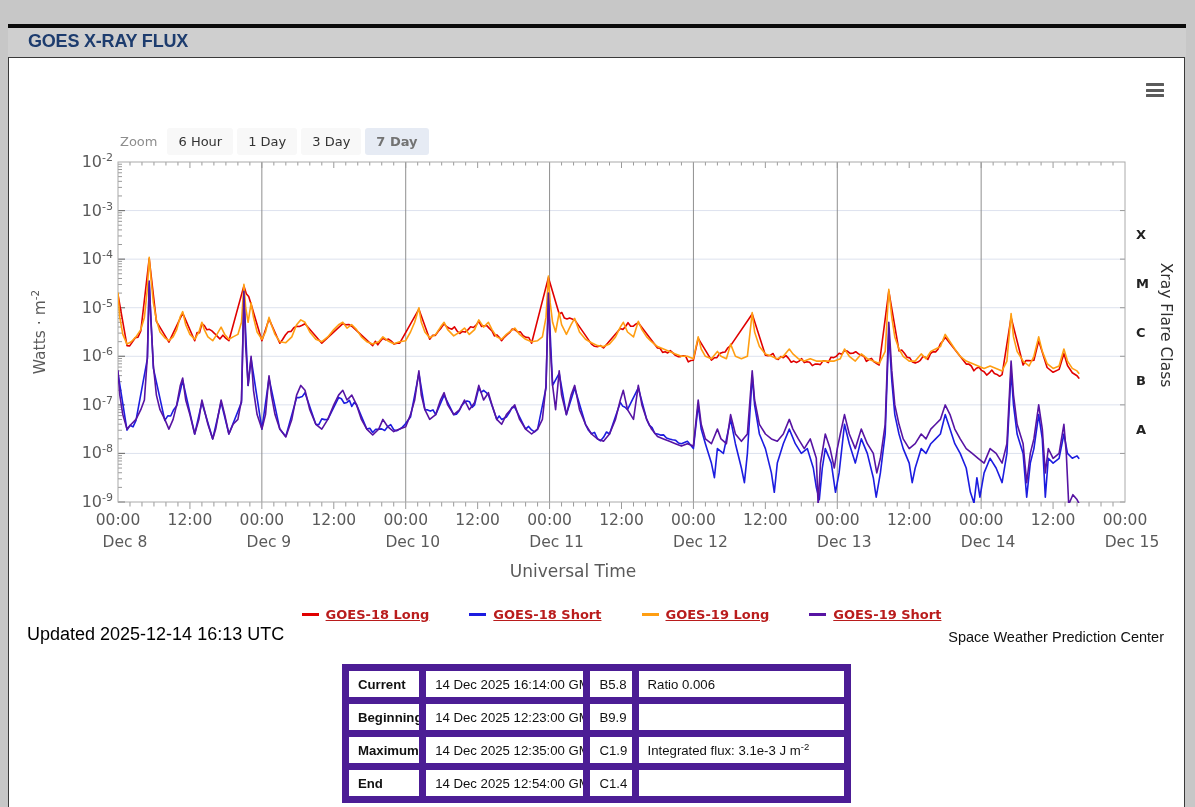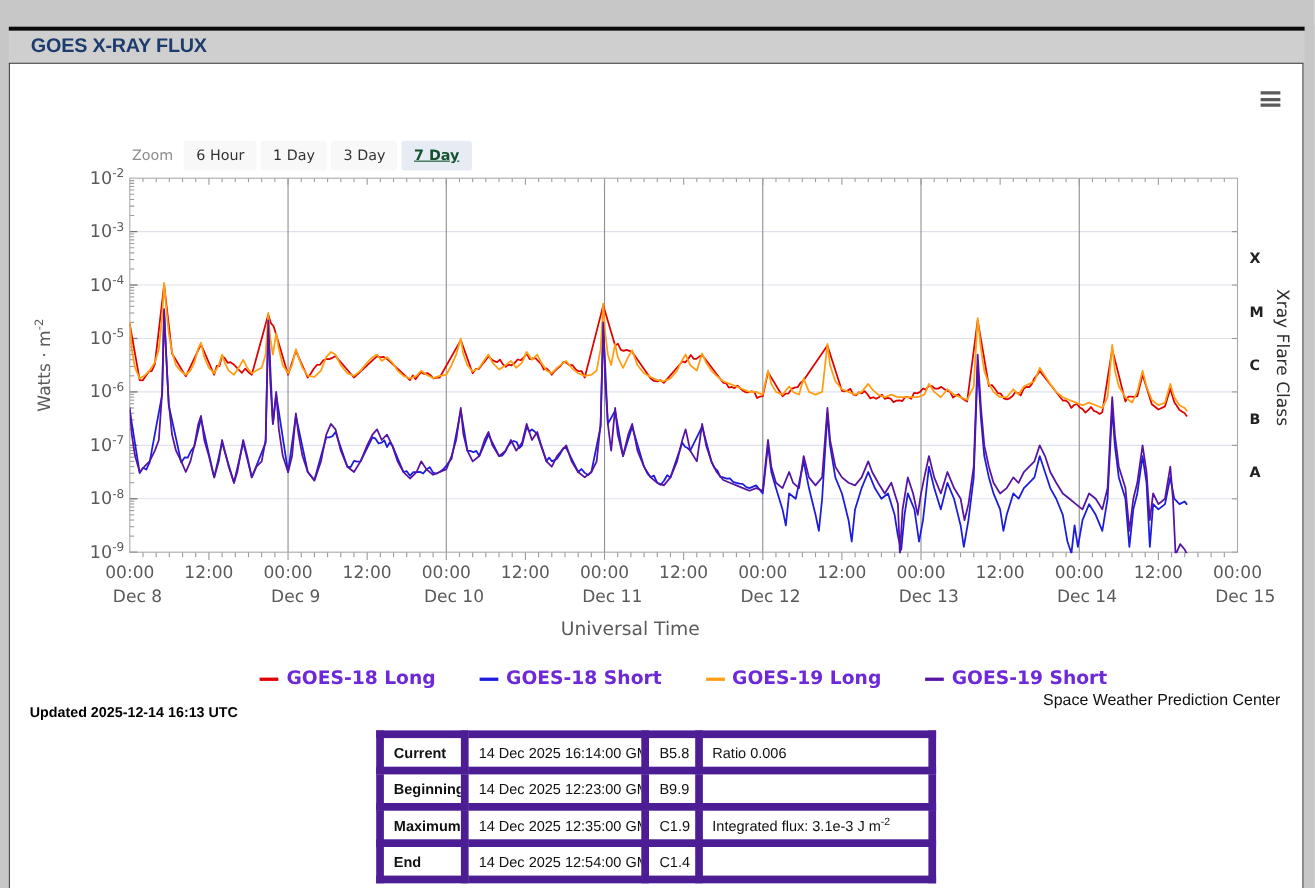--- a/index.html
+++ b/index.html
@@ -13,27 +13,27 @@
   #chart-svg{position:absolute;left:0;top:0;width:1195px;height:807px;font-family:"DejaVu Sans",sans-serif;}
   .chart-title{position:absolute;left:118px;top:54px;width:1007px;text-align:center;font-size:20px;color:#2b2b2b;
                font-family:"DejaVu Sans",sans-serif;}
   .menu-btn{position:absolute;left:1143px;top:59px;width:24px;height:20px;cursor:pointer;}
   .menu-btn span{display:block;width:18px;height:3px;background:#5b5b5b;margin:0 auto 2.5px auto;border-radius:0.5px;}
   .zoom-row{position:absolute;left:120px;top:104px;display:flex;align-items:center;gap:4px;
             font-family:"DejaVu Sans",sans-serif;justify-content:space-between;}
   .zoom-label{color:#8d8d8d;font-size:13px;margin-right:6px;}
   .zbtn{background:#f8f8f8;border:none;border-radius:3px;padding:6px 11px;font-size:13px;color:#333;cursor:pointer;
         font-family:"DejaVu Sans",sans-serif;}
-  .zbtn.selected{background:#e6ebf4;font-weight:bold;color:#14532d;text-decoration:underline;}
+  .zbtn.selected{background:#e6ebf4;font-weight:bold;color:#737373;}
   .legend{position:absolute;left:118px;top:583px;width:1007px;display:flex;justify-content:center;gap:40px;
           font-family:"DejaVu Sans",sans-serif;}
   .legend-item{display:flex;align-items:center;gap:7px;cursor:pointer;}
   .legend-item .dash{display:inline-block;width:17px;height:3px;background:#888;}
-  .legend-item .lbl{font-size:17px;font-weight:bold;color:#6d28d9;}
-  .updated{position:absolute;left:27px;top:616px;font-size:13px;font-weight:bold;color:#000;}
+  .legend-item .lbl{font-size:13px;font-weight:bold;color:#b91c1c;text-decoration:underline;}
+  .updated{position:absolute;left:27px;top:600px;font-size:18px;font-weight:normal;color:#000;}
   .credit{position:absolute;right:31px;top:605px;font-size:14.5px;color:#101010;}
   table.event-table{position:absolute;left:342px;top:640px;width:509px;border-collapse:collapse;border:2px solid #000;
                     background:#fff;table-layout:fixed;}
   table.event-table th{background:#d2d2d2;border:1px solid #000;height:34px;text-align:center;padding:0;}
   .condensed{display:inline-block;transform:scaleX(0.78);transform-origin:center;font-weight:700;font-size:19px;
              letter-spacing:0.3px;white-space:nowrap;color:#141414;}
   table.event-table td{border:7px solid #4c1d95;height:26px;font-size:13.2px;color:#111;padding:0 0 0 9px;white-space:nowrap;overflow:hidden;}
   td.rowlabel{font-weight:bold;}
   td sup{font-size:9.5px;}
   .col1{width:77px}.col2{width:164px}.col3{width:48px}.col4{width:212px}

